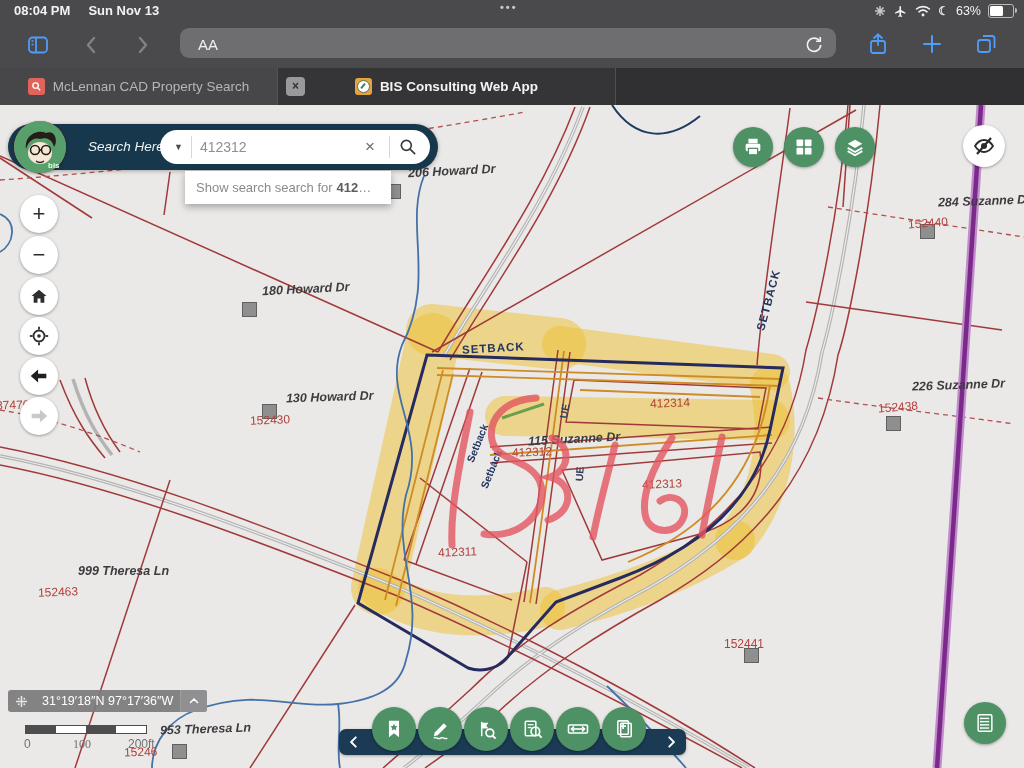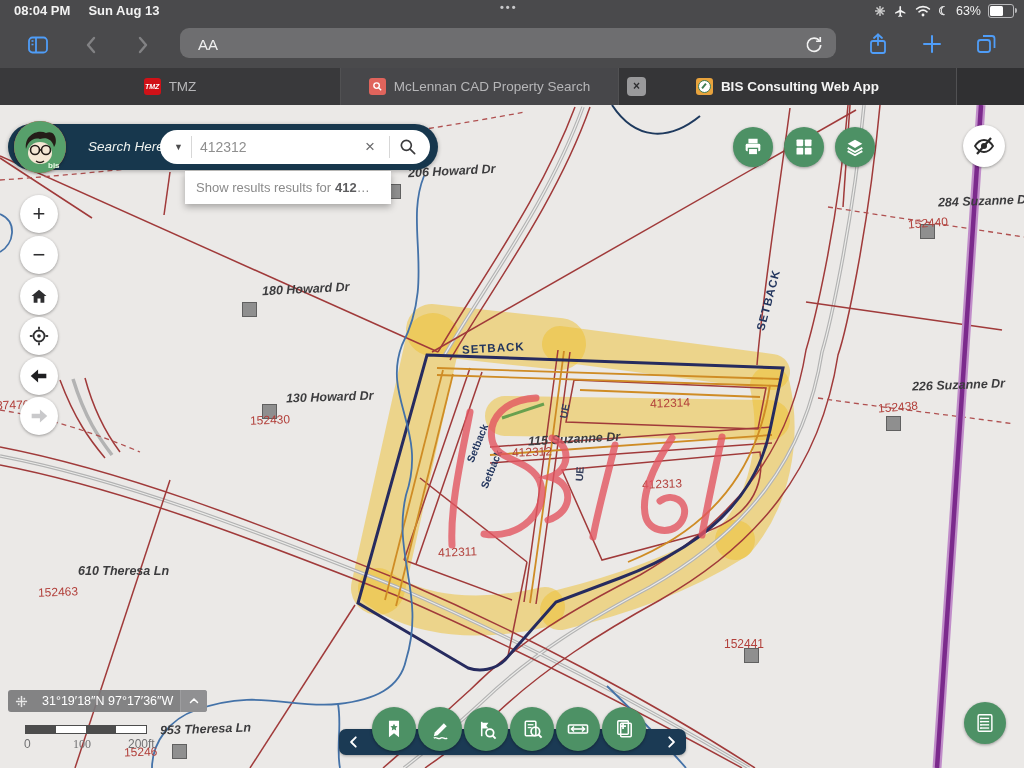--- a/index.html
+++ b/index.html
@@ -197,21 +197,21 @@
       <span class="mlabel setback" style="left: 737px; top: 294px; transform: rotate(-75deg);">SETBACK</span>
       <span class="mlabel parcel" style="left: 650px; top: 396px; transform: rotate(-2deg);">412314</span>
       <span class="mlabel street" style="left: 528px; top: 432px; transform: rotate(-3deg);">115 Suzanne Dr</span>
       <span class="mlabel parcel" style="left: 512px; top: 445px; transform: rotate(-2deg);">412312</span>
       <span class="mlabel parcel" style="left: 642px; top: 477px; transform: rotate(-2deg);">412313</span>
       <span class="mlabel parcel" style="left: 438px; top: 545px; transform: rotate(-2deg);">412311</span>
       <span class="mlabel ue" style="left: 557px; top: 405px; transform: rotate(-78deg);">UE</span>
       <span class="mlabel ue" style="left: 572px; top: 468px; transform: rotate(-85deg);">UE</span>
       <span class="mlabel setback-sm" style="left: 457px; top: 437px; transform: rotate(-68deg);">Setback</span>
       <span class="mlabel setback-sm" style="left: 471px; top: 463px; transform: rotate(-68deg);">Setback</span>
-      <span class="mlabel street" style="left: 78px; top: 564px;">610 Theresa Ln</span>
+      <span class="mlabel street" style="left: 78px; top: 564px;">999 Theresa Ln</span>
       <span class="mlabel parcel" style="left: 38px; top: 585px; transform: rotate(-2deg);">152463</span>
       <span class="mlabel parcel" style="left: -4px; top: 398px; transform: rotate(-2deg);">37476</span>
       <span class="mlabel street" style="left: 160px; top: 722px; transform: rotate(-2deg);">953 Theresa Ln</span>
       <span class="mlabel parcel" style="left: 124px; top: 745px; transform: rotate(-2deg);">15246</span>
       <span class="mlabel parcel" style="left: 724px; top: 637px;">152441</span>
     </div>
 
   <svg id="ink-svg" width="1024" height="663" viewBox="0 105 1024 663" style="z-index:4;pointer-events:none;">
     <g stroke="#e25560" stroke-width="7" stroke-opacity="0.8" fill="none" stroke-linecap="round">
       <path d="M470,412 C462,455 450,505 452,545"></path>
@@ -219,21 +219,21 @@
       <path d="M552,438 C572,446 570,470 550,477 C574,483 574,512 548,520"></path>
       <path d="M615,445 C607,478 598,510 593,537"></path>
       <path d="M672,438 C652,468 640,498 646,518 C651,534 678,536 684,516 C688,501 672,492 660,501"></path>
       <path d="M722,437 C715,470 708,502 702,535"></path>
     </g>
   </svg>
 </div>
 
 <div id="status-bar" class="abs">
   <div id="status-left" class="abs">
-    <span>08:04 PM</span><span>Sun Aug 13</span>
+    <span>08:04 PM</span><span>Sun Nov 13</span>
   </div>
   <div id="status-dots" class="abs">•••</div>
   <div id="status-right" class="abs">
     <svg class="ico" width="12" height="12" viewBox="0 0 12 12">
       <g stroke="#cfcfcf" stroke-width="1.4">
           <line x1="6" y1="1" x2="6" y2="11"></line>
           <line x1="1" y1="6" x2="11" y2="6"></line>
           <line x1="2.5" y1="2.5" x2="9.5" y2="9.5"></line>
           <line x1="9.5" y1="2.5" x2="2.5" y2="9.5"></line>
         </g>
@@ -294,24 +294,20 @@
     </svg>
   <svg class="abs chrome-ico" style="left:974px;top:10px;" viewBox="0 0 24 24">
     <g fill="none" stroke="#4f9df8" stroke-width="1.8" stroke-linejoin="round">
       <rect x="4" y="8" width="12" height="12" rx="2.5"></rect>
         <path d="M9 4 h9 a2.5 2.5 0 0 1 2.5 2.5 V16"></path>
       </g>
     </svg>
 </div>
 
 <div id="tab-bar" class="abs">
-  <div id="tab-1" class="tab">
-    <span class="favicon" id="tmz-favicon">TMZ</span>
-    <span>TMZ</span>
-  </div>
   <div id="tab-2" class="tab">
     <span class="favicon" id="mclennan-favicon">
       <svg width="11" height="11" viewBox="0 0 24 24">
           <circle cx="10" cy="10" r="6" fill="none" stroke="#fff" stroke-width="3"></circle>
           <line x1="14.5" y1="14.5" x2="20" y2="20" stroke="#fff" stroke-width="3"></line>
         </svg>
     </span>
     <span>McLennan CAD Property Search</span>
   </div>
   <div id="tab-3" class="tab">
@@ -342,21 +338,21 @@
   <span class="vdiv"></span>
   <span id="search-value">412312</span>
   <span id="search-clear">×</span>
   <span class="vdiv"></span>
   <svg width="20" height="20" viewBox="0 0 24 24" style="margin-right:12px;">
     <circle cx="10" cy="10" r="6" fill="none" stroke="#3c3c3e" stroke-width="2"></circle>
     <line x1="14.5" y1="14.5" x2="20" y2="20" stroke="#3c3c3e" stroke-width="2" stroke-linecap="round"></line>
     </svg>
 </div>
 <div id="suggestion" class="abs">
-  <span>Show results results for</span>
+  <span>Show search search for</span>
   <b>412</b>
   <span>…</span>
 </div>
 
 <div class="circle-btn green" style="left:733px;top:127px;width:40px;height:40px;">
   <svg width="22" height="22" viewBox="0 0 24 24">
     <rect x="7" y="3" width="10" height="5" fill="#fff"></rect>
     <rect x="4" y="8.5" width="16" height="8" rx="1.5" fill="#fff"></rect>
     <rect x="7" y="13.5" width="10" height="7" fill="#fff" stroke="#4d9165" stroke-width="1.4"></rect>
     </svg>

